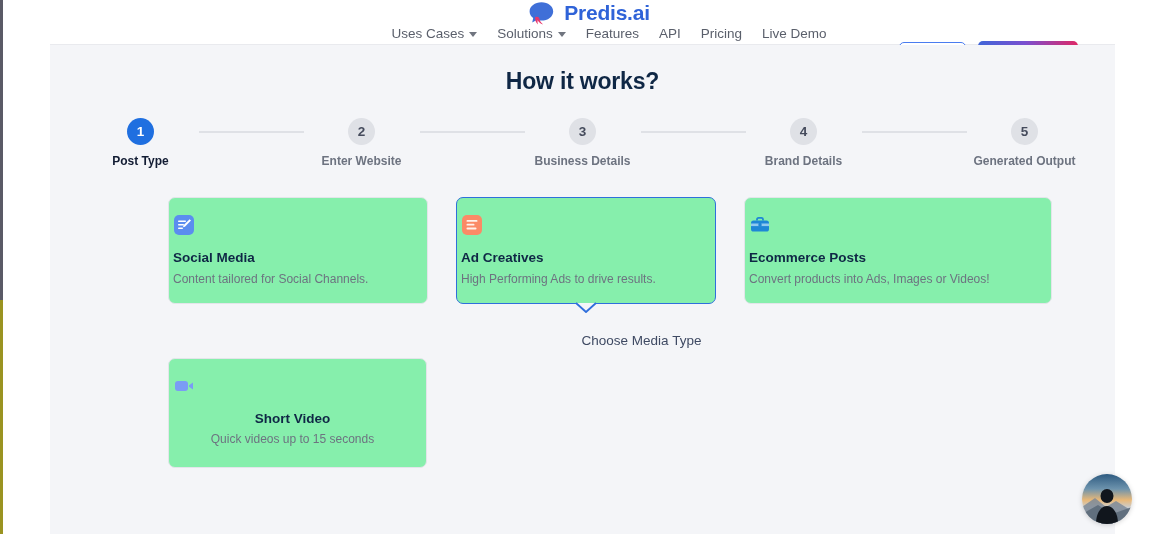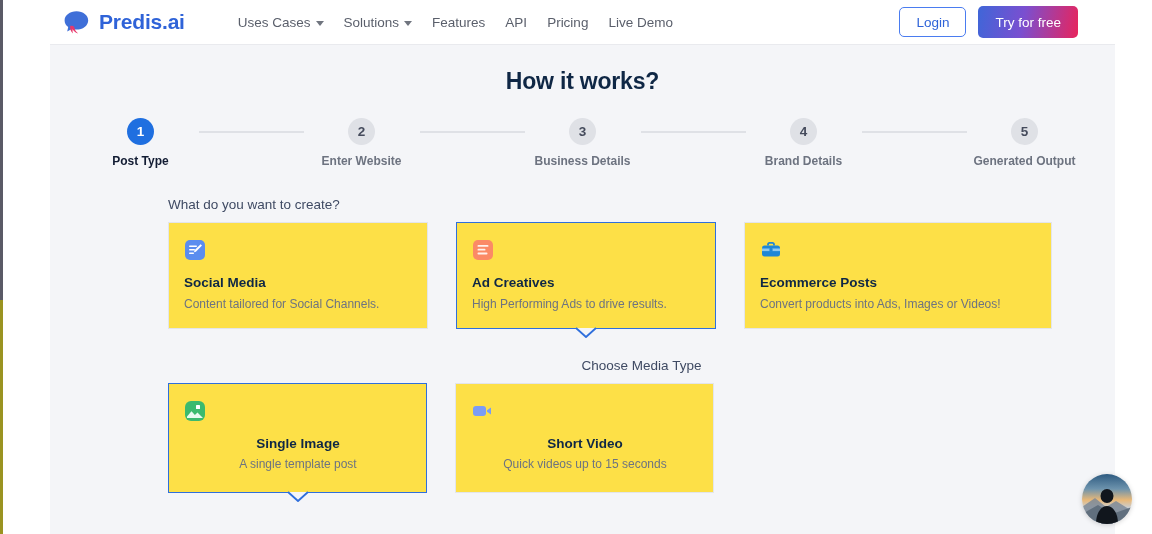--- a/index.html
+++ b/index.html
@@ -19,21 +19,21 @@
   .edge-strip .bot { height: 234px; background: #9a9321; }
 
   .page-white-left { position:absolute; left:3px; top:0; width:47px; height:534px; background:#fff; }
   .page-white-right{ position:absolute; left:1115px; top:0; width:37px; height:534px; background:#fff; }
 
   
   .header {
     position: absolute; left: 50px; top: 0; width: 1065px; height: 45px;
     background: #ffffff;
     border-bottom: 1px solid #e9eaee;
-    display: flex; align-items: center;
+    display: flex; align-items: center; flex-direction: column;
   }
   .brand { display:flex; align-items:center; gap:9px; margin-left:12px; }
   .brand-mark { width: 28px; height: 26px; display:block; }
   .brand-text {
     font-size: 21px; font-weight: 700; color: #2f63d8; letter-spacing:-0.2px;
   }
   .nav { display:flex; align-items:center; gap:20px; margin-left: 53px; }
   .nav-item {
     font-size: 13.5px; color: #5a5f6b; display:flex; align-items:center; gap:5px;
     cursor:pointer; white-space:nowrap;
@@ -81,22 +81,22 @@
   .step-label { margin-top: 9px; font-size: 12px; color:#6d7380; font-weight:600; white-space:nowrap;}
   .step.active .step-label { color:#121c33; font-weight:700; }
   .step-line { flex: 0 0 auto; width: 105px; height: 2px; background:#dfe1e6; margin-top: 13px; }
 
   
   .section { margin-left: 118px; }
   .section-title { font-size: 13.5px; color:#3f4a63; margin-bottom:10px; }
   .cards { display:flex; gap: 28px; }
 
   .card {
-    width: 260px; background:#fde047; border:1px solid #e3e5ea; border-radius: 0;
-    padding: 16px 14px 16px 15px; position:relative; cursor:pointer;
+    width: 260px; background:#86efac; border:1px solid #e3e5ea; border-radius: 7px;
+    padding: 16px 14px 16px 4px; position:relative; cursor:pointer;
   }
   .card.selected { border-color:#2f6fdc; }
   .card-notch {
     position:absolute; left:50%; transform:translateX(-50%) ; bottom:-11px;
     width:22px; height:12px; display:none;
   }
   .card.selected .card-notch { display:block; }
   .card-notch svg { display:block; }
   .card-icon {
     width: 22px; height: 22px; border-radius: 6px; display:block; margin-bottom: 14px;
@@ -193,21 +193,20 @@
         <div class="step-label">Brand Details</div>
       </div>
       <div class="step-line"></div>
       <div class="step">
         <div class="step-circle">5</div>
         <div class="step-label">Generated Output</div>
       </div>
     </div>
 
     <div class="section" style="margin-top:29px;">
-      <div class="section-title">What do you want to create?</div>
       <div class="cards">
 
         <div class="card">
           <span class="card-icon">
             <svg width="22" height="22" viewBox="0 0 22 22">
               <rect x="1" y="1" width="20" height="20" rx="5" fill="#5b8def"></rect>
               <rect x="5" y="6.5" width="8" height="1.5" rx=".7" fill="#fff"></rect>
               <rect x="5" y="10" width="6" height="1.5" rx=".7" fill="#fff"></rect>
               <rect x="5" y="13.5" width="5" height="1.5" rx=".7" fill="#fff"></rect>
               <path d="M16.6 5.2l1.4 1.4-6.1 6.1-1.9.5.5-1.9 6.1-6.1z" fill="#fff"></path>
@@ -250,36 +249,20 @@
 
         </div>
 
       </div>
     </div>
 
     <div class="section" style="margin-top:29px;text-align:center;">
       <div class="section-title">Choose Media Type</div>
       <div class="cards cards-media">
 
-        <div class="card selected">
-          <span class="card-icon">
-            <svg width="22" height="22" viewBox="0 0 22 22">
-              <rect x="1" y="1" width="20" height="20" rx="6" fill="#3cba6e"></rect>
-              <rect x="12" y="5" width="4" height="4" rx=".6" fill="#fff"></rect>
-              <path d="M3 16.5l4.5-5.2 3.4 3.6 2.6-2.3 5.5 5.3H3z" fill="#eafaf0"></path>
-            </svg>
-          </span>
-          <div class="card-title">Single Image</div>
-          <div class="card-desc">A single template post</div>
-          <span class="card-notch">
-            <svg width="22" height="12" viewBox="0 0 22 12">
-                <path d="M1 1 L11 10 L21 1" fill="#f4f5f8" stroke="#2f6fdc" stroke-width="1.8" stroke-linejoin="round"></path>
-              </svg>
-          </span>
-        </div>
 
         <div class="card">
           <span class="card-icon">
             <svg width="22" height="22" viewBox="0 0 22 22">
               <rect x="2" y="6" width="13" height="10" rx="3" fill="#7b9cf5"></rect>
               <path d="M16 10.2l4-2.6v6.8l-4-2.6z" fill="#7b9cf5"></path>
             </svg>
           </span>
           <div class="card-title">Short Video</div>
           <div class="card-desc">Quick videos up to 15 seconds</div>

